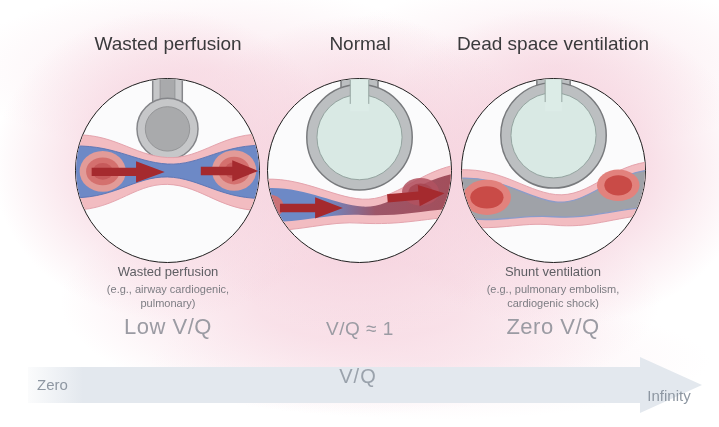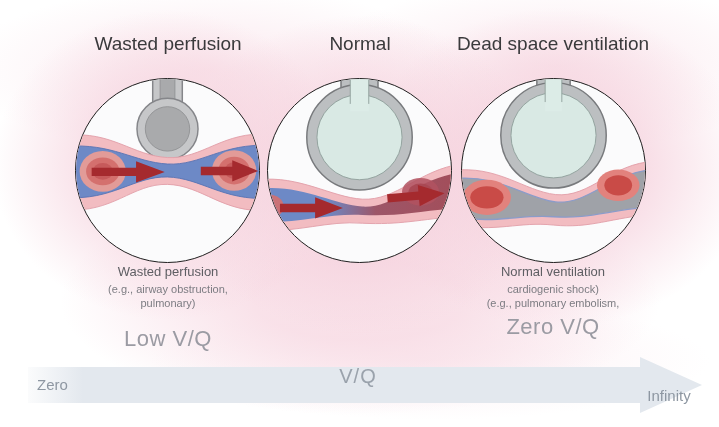--- a/index.html
+++ b/index.html
@@ -29,21 +29,21 @@
   .c1{left:75px;} .c2{left:267px;} .c3{left:461px;}
   .circle svg{position:absolute; left:-1px; top:-1px; width:185px; height:185px;}
   .caption{position:absolute; width:220px; text-align:center;}
   .cap1{left:58px; top:264px;} .cap3{left:443px; top:264px;}
   .caption .cap-title{font-size:13px; color:#5e5e63; margin:0 0 3px 0;}
   .caption .cap-line{font-size:11px; color:#7c7c82; line-height:14px;}
   .vq-label{
     position:absolute; top:314px; width:220px; text-align:center;
     font-size:22px; color:#9b9ba3; letter-spacing:.5px;
   }
-  .v1{left:58px;margin-top:12px;} .v3{left:443px;}
+  .v1{left:58px;} .v3{left:443px;}
   .vq-mid{
     position:absolute; top:318px; left:250px; width:220px; text-align:center;
     font-size:19px; color:#9b9ba3; letter-spacing:.5px;
   }
   .axis{position:absolute; left:0; top:350px; width:580px; height:75px;}
   .axis-label{position:absolute; font-size:15px; color:#8e97a2;}
   .axis-zero{left:37px; top:26px;}
   .axis-inf{left:639px; top:37px; width:60px; text-align:center;}
   .axis-vq{
     position:absolute; left:298px; top:15px; width:120px; text-align:center;
@@ -150,30 +150,31 @@
       </g>
       <g>
         <ellipse cx="170" cy="116" rx="23" ry="17" fill="#e2827d"></ellipse>
         <ellipse cx="170" cy="116" rx="15" ry="11" fill="#c94b47"></ellipse>
       </g>
     </svg>
   </div>
 
   <div class="caption cap1">
     <div class="cap-title">Wasted perfusion</div>
-    <div class="cap-line">(e.g., airway obstruction,</div>
+    <div class="cap-line">(e.g., airway cardiogenic,</div>
     <div class="cap-line">pulmonary)</div>
   </div>
   <div class="caption cap3">
-    <div class="cap-title">Normal ventilation</div>
+    <div class="cap-title">Shunt ventilation</div>
+    <div class="cap-line">(e.g., pulmonary embolism,</div>
     <div class="cap-line">cardiogenic shock)</div>
-    <div class="cap-line">(e.g., pulmonary embolism,</div>
   </div>
 
   <div class="vq-label v1">Low V/Q</div>
+  <div class="vq-mid">V/Q ≈ 1</div>
   <div class="vq-label v3">Zero V/Q</div>
 
   <div class="axis">
     <svg width="719" height="75">
       <defs>
         <linearGradient id="bandfade" x1="0" y1="0" x2="1" y2="0">
           <stop offset="0" stop-color="#e3e8ee" stop-opacity="0.15"></stop>
           <stop offset="0.09" stop-color="#e3e8ee" stop-opacity="1"></stop>
           <stop offset="1" stop-color="#e3e8ee"></stop>
         </linearGradient>

